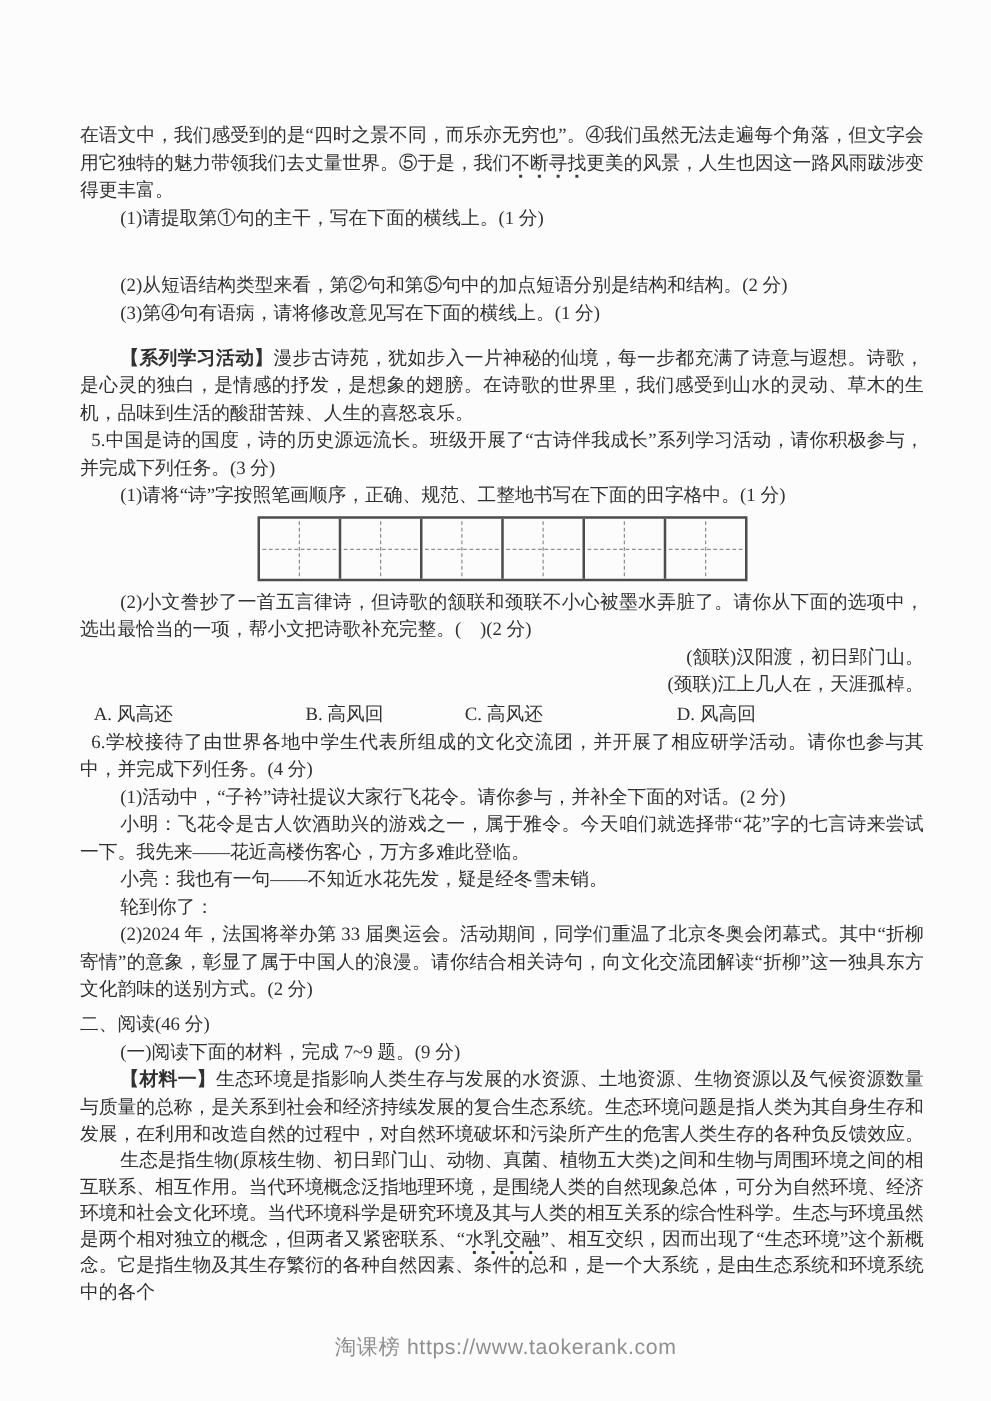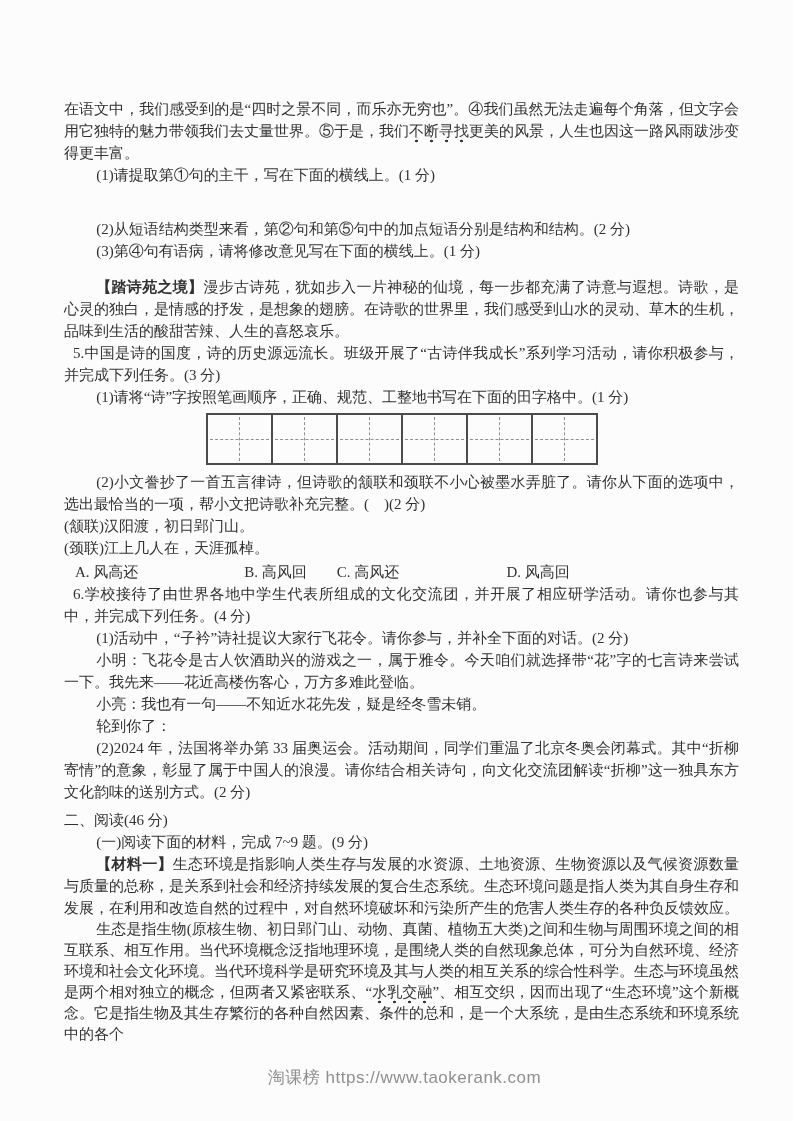--- a/index.html
+++ b/index.html
@@ -15,21 +15,21 @@
   }
   .doc{
     padding:98px 54px 0 64px;
     font-size:15px;
     line-height:22px;
     text-align:justify;
   }
   .para{margin:0;}
   .ind-2{text-indent:2.15em;}
   .ind-1{text-indent:0.6em;}
-  .center{text-align:left;font-family:Liberation Serif, serif;}
+  .center{text-align:right;font-family:Liberation Serif, serif;}
   .tight{line-height:21px;}
   .blk{font-weight:700;font-family:"Liberation Sans","DejaVu Sans",sans-serif;}
   
   .emph{
     background-image:radial-gradient(circle,#3a3a3a 1.2px,transparent 1.6px);
     background-size:15px 4px;
     background-repeat:repeat-x;
     background-position:0 100%;
     padding-bottom:4px;
   }
@@ -56,21 +56,21 @@
   }
   .tz-cell::after{
     content:"";position:absolute;left:2px;right:2px;top:50%;
     border-top:1.5px dashed #8f8f8f;
   }
   
   .opts{display:flex;margin:2px 0 0 0;}
   .opt{white-space:nowrap;}
   .o-a{margin-left:11px;}
   .o-b{margin-left:106px;}
-  .o-c{margin-left:30px;}
+  .o-c{margin-left:65px;}
   .o-d{margin-left:107px;}
   .footer{
     position:absolute;left:16px;right:0;top:1066px;
     text-align:center;
     font-family:"Liberation Sans","DejaVu Sans",sans-serif;
     font-size:17px;letter-spacing:.5px;
     color:#8f8f8f;
   }
 </style>
 </head>
@@ -84,21 +84,21 @@
     <p class="para ind-2">(1)请提取第①句的主干，写在下面的横线上。(1 分)</p>
 
     <div class="sp-lg"></div>
 
     <p class="para ind-2">(2)从短语结构类型来看，第②句和第⑤句中的加点短语分别是结构和结构。(2 分)</p>
 
     <p class="para ind-2">(3)第④句有语病，请将修改意见写在下面的横线上。(1 分)</p>
 
     <div class="sp-sm"></div>
 
-    <p class="para ind-2"><span class="blk">【踏诗苑之境】</span><span>漫步古诗苑，犹如步入一片神秘的仙境，每一步都充满了诗意与遐想。诗歌，是心灵的独白，是情感的抒发，是想象的翅膀。在诗歌的世界里，我们感受到山水的灵动、草木的生机，品味到生活的酸甜苦辣、人生的喜怒哀乐。</span></p>
+    <p class="para ind-2"><span class="blk">【系列学习活动】</span><span>漫步古诗苑，犹如步入一片神秘的仙境，每一步都充满了诗意与遐想。诗歌，是心灵的独白，是情感的抒发，是想象的翅膀。在诗歌的世界里，我们感受到山水的灵动、草木的生机，品味到生活的酸甜苦辣、人生的喜怒哀乐。</span></p>
 
     <p class="para ind-1">5.中国是诗的国度，诗的历史源远流长。班级开展了“古诗伴我成长”系列学习活动，请你积极参与，并完成下列任务。(3 分)</p>
 
     <p class="para ind-2">(1)请将“诗”字按照笔画顺序，正确、规范、工整地书写在下面的田字格中。(1 分)</p>
 
     <div class="tianzige">
       <div class="tz-cell"></div>
       <div class="tz-cell"></div>
       <div class="tz-cell"></div>
       <div class="tz-cell"></div>

